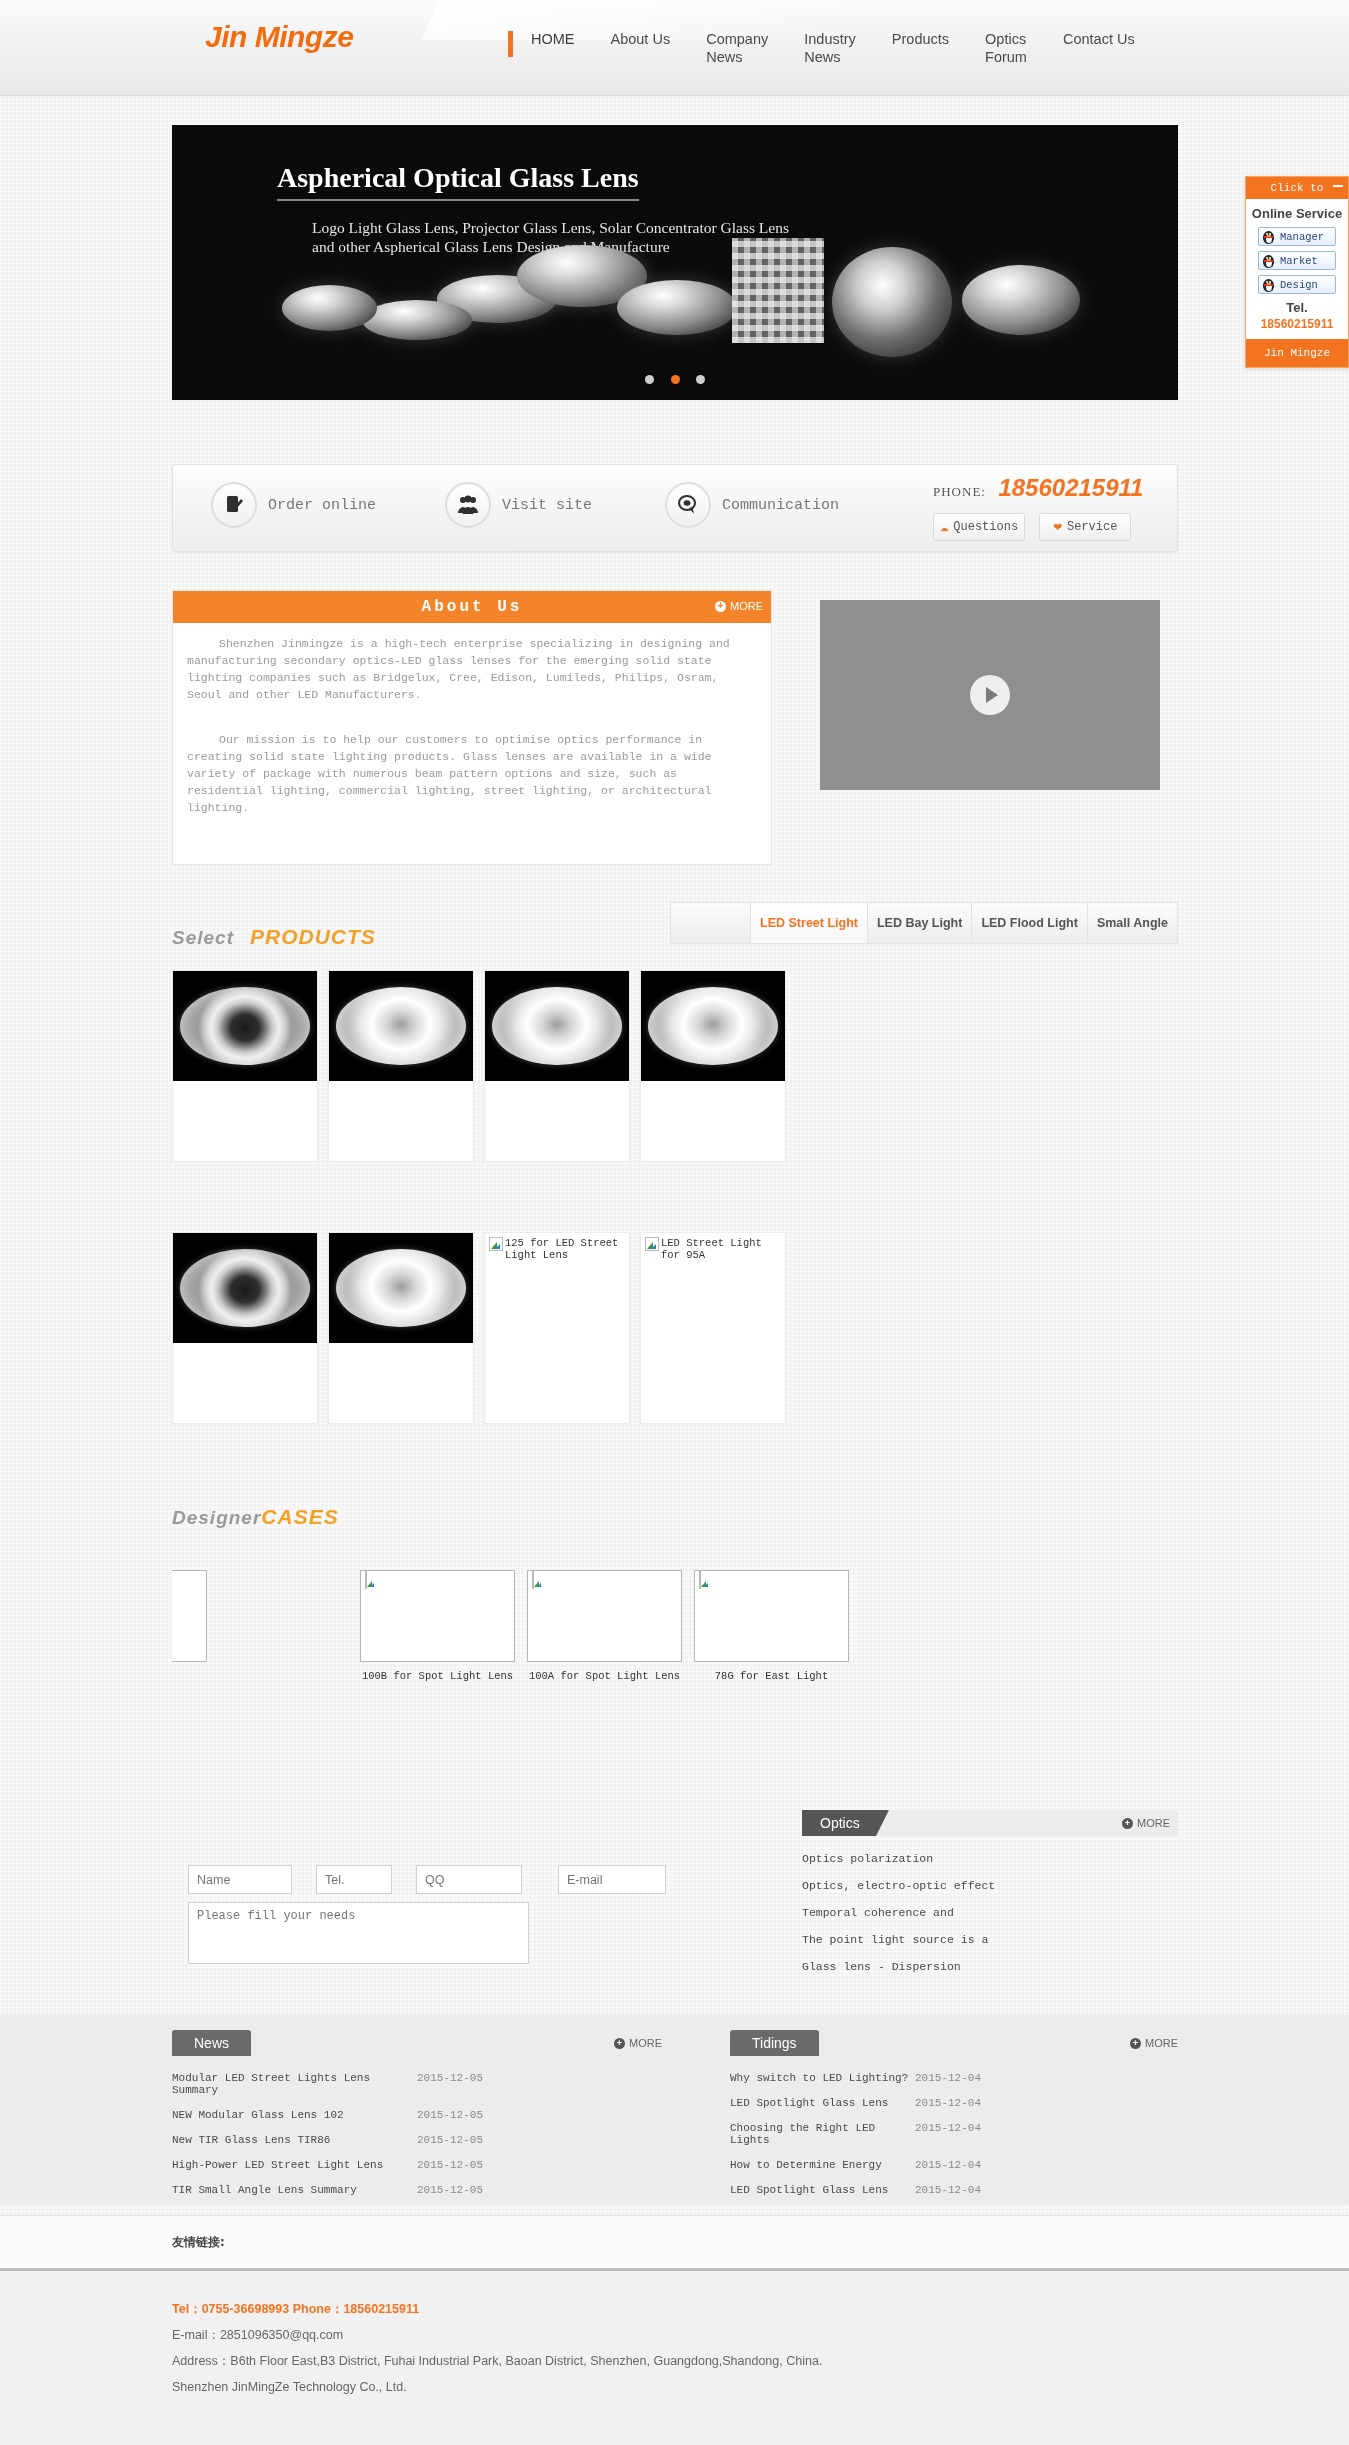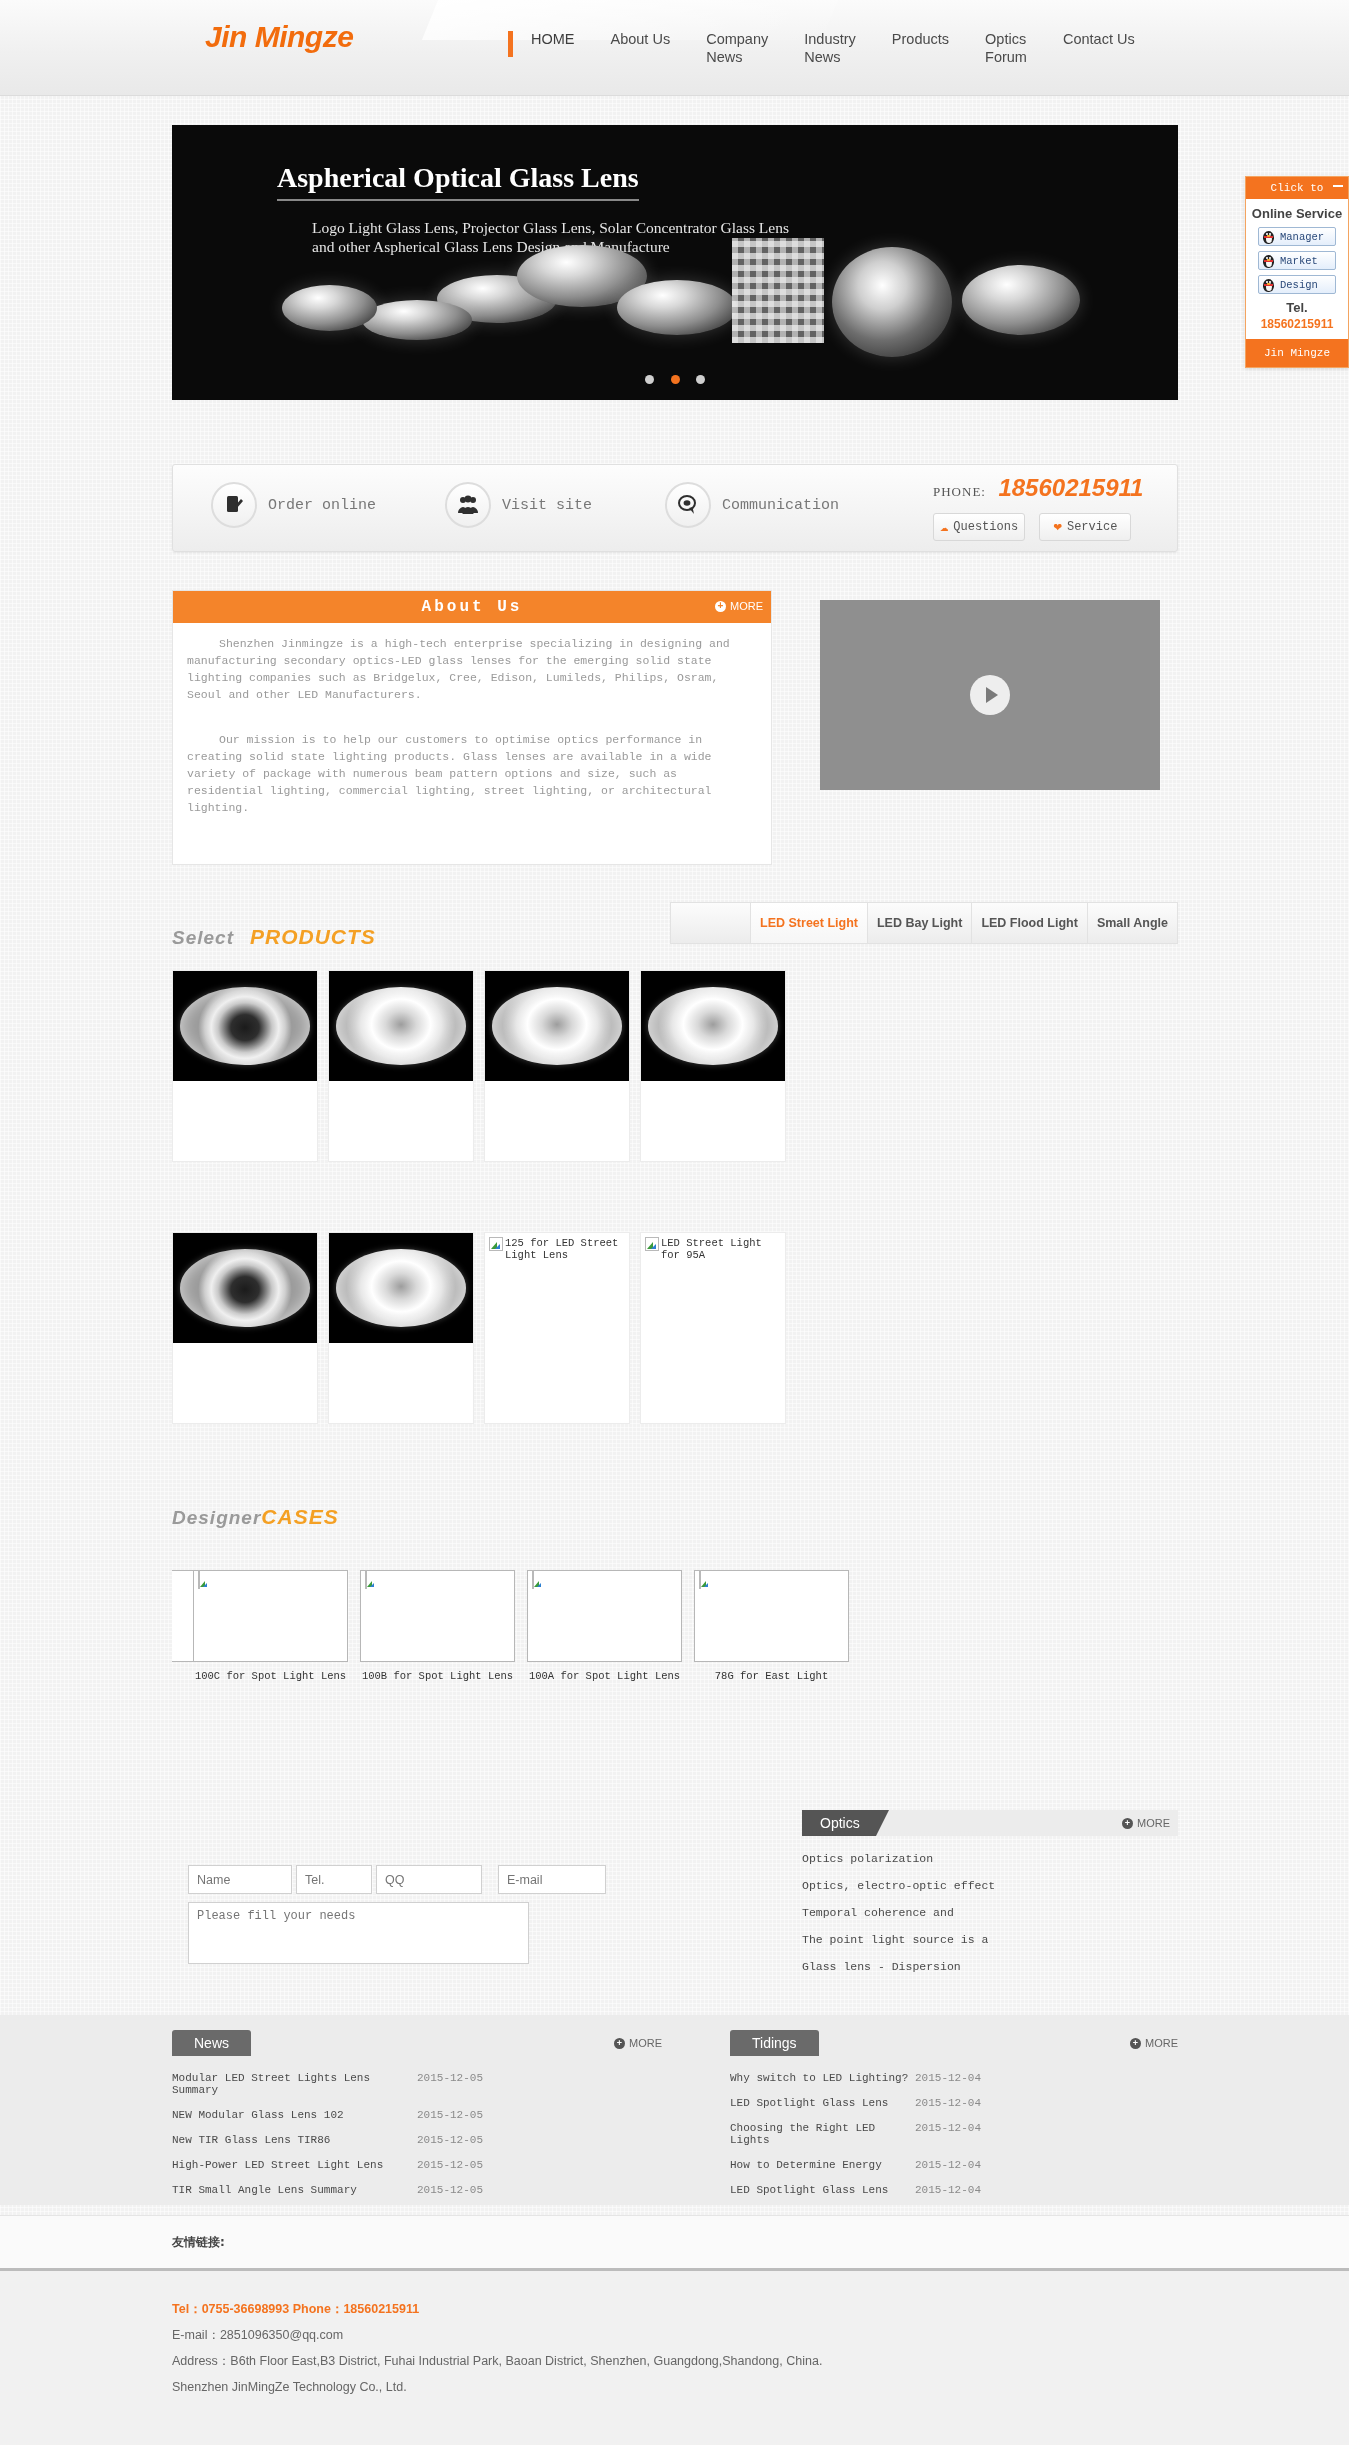--- a/index.html
+++ b/index.html
@@ -241,21 +241,21 @@
   .tinyimg:after { content:""; position:absolute; left:4px; bottom:1px; width:0; height:0;
       border-left:4px solid transparent; border-bottom:4px solid #2d7fd1; }
 
   
   #form { position:absolute; left:188px; top:1865px; width:520px; }
   .fi {
     border:1px solid #d0d0d0; background:#fff; height:29px;
     font-family:"Liberation Sans", sans-serif; font-size:12.5px; color:#9a9a9a;
     padding:0 8px; outline:none;
   }
-  #form .row1 { display:flex; gap:4px; }
+  #form .row1 { display:flex; gap:24px; }
   #form .ta {
     margin-top:8px; width:341px; height:62px; border:1px solid #d0d0d0;
     background:#fff; resize:none; padding:6px 8px;
     font-family:"Liberation Mono", monospace; font-size:12px; color:#9a9a9a;
   }
   #rightform { position:absolute; left:542px; top:0; width:166px; }
   #captcha {
     margin-top:4px; width:122px; height:21px; border:1px solid #c9c9c9; background:#f6f6f6;
     display:flex; align-items:center; font-size:10px; color:#333;
     font-family:"DejaVu Sans", sans-serif; padding-left:2px;
@@ -540,24 +540,20 @@
 
 <div id="caseshead">
   <span class="s1">Designer</span>
   <span class="s2">CASES</span>
 </div>
 <div id="casestrip">
   <div class="casecell" style="left:-120px">
     <div class="box"></div>
     <div class="cname"></div>
   </div>
-  <div class="casecell" style="left:21px">
-    <div class="box"><span class="tinyimg"></span></div>
-    <div class="cname">100C for Spot Light Lens</div>
-  </div>
   <div class="casecell" style="left:188px">
     <div class="box"><span class="tinyimg"></span></div>
     <div class="cname">100B for Spot Light Lens</div>
   </div>
   <div class="casecell" style="left:355px">
     <div class="box"><span class="tinyimg"></span></div>
     <div class="cname">100A for Spot Light Lens</div>
   </div>
   <div class="casecell" style="left:522px">
     <div class="box"><span class="tinyimg"></span></div>

